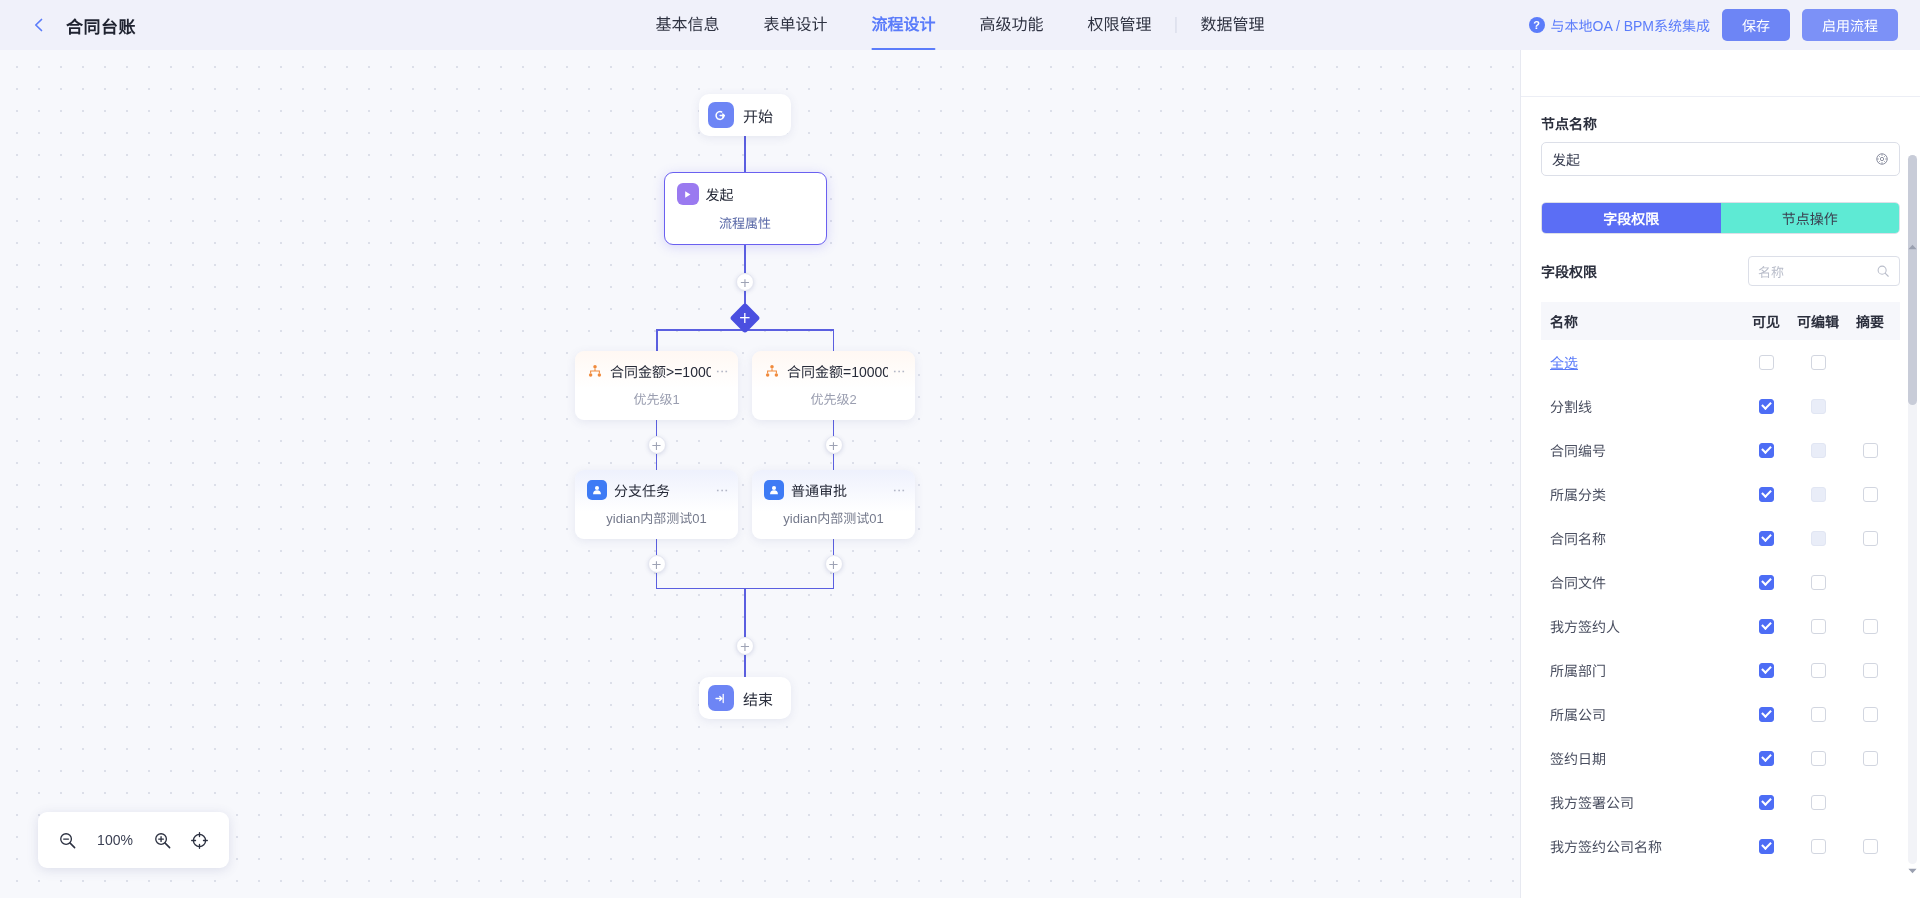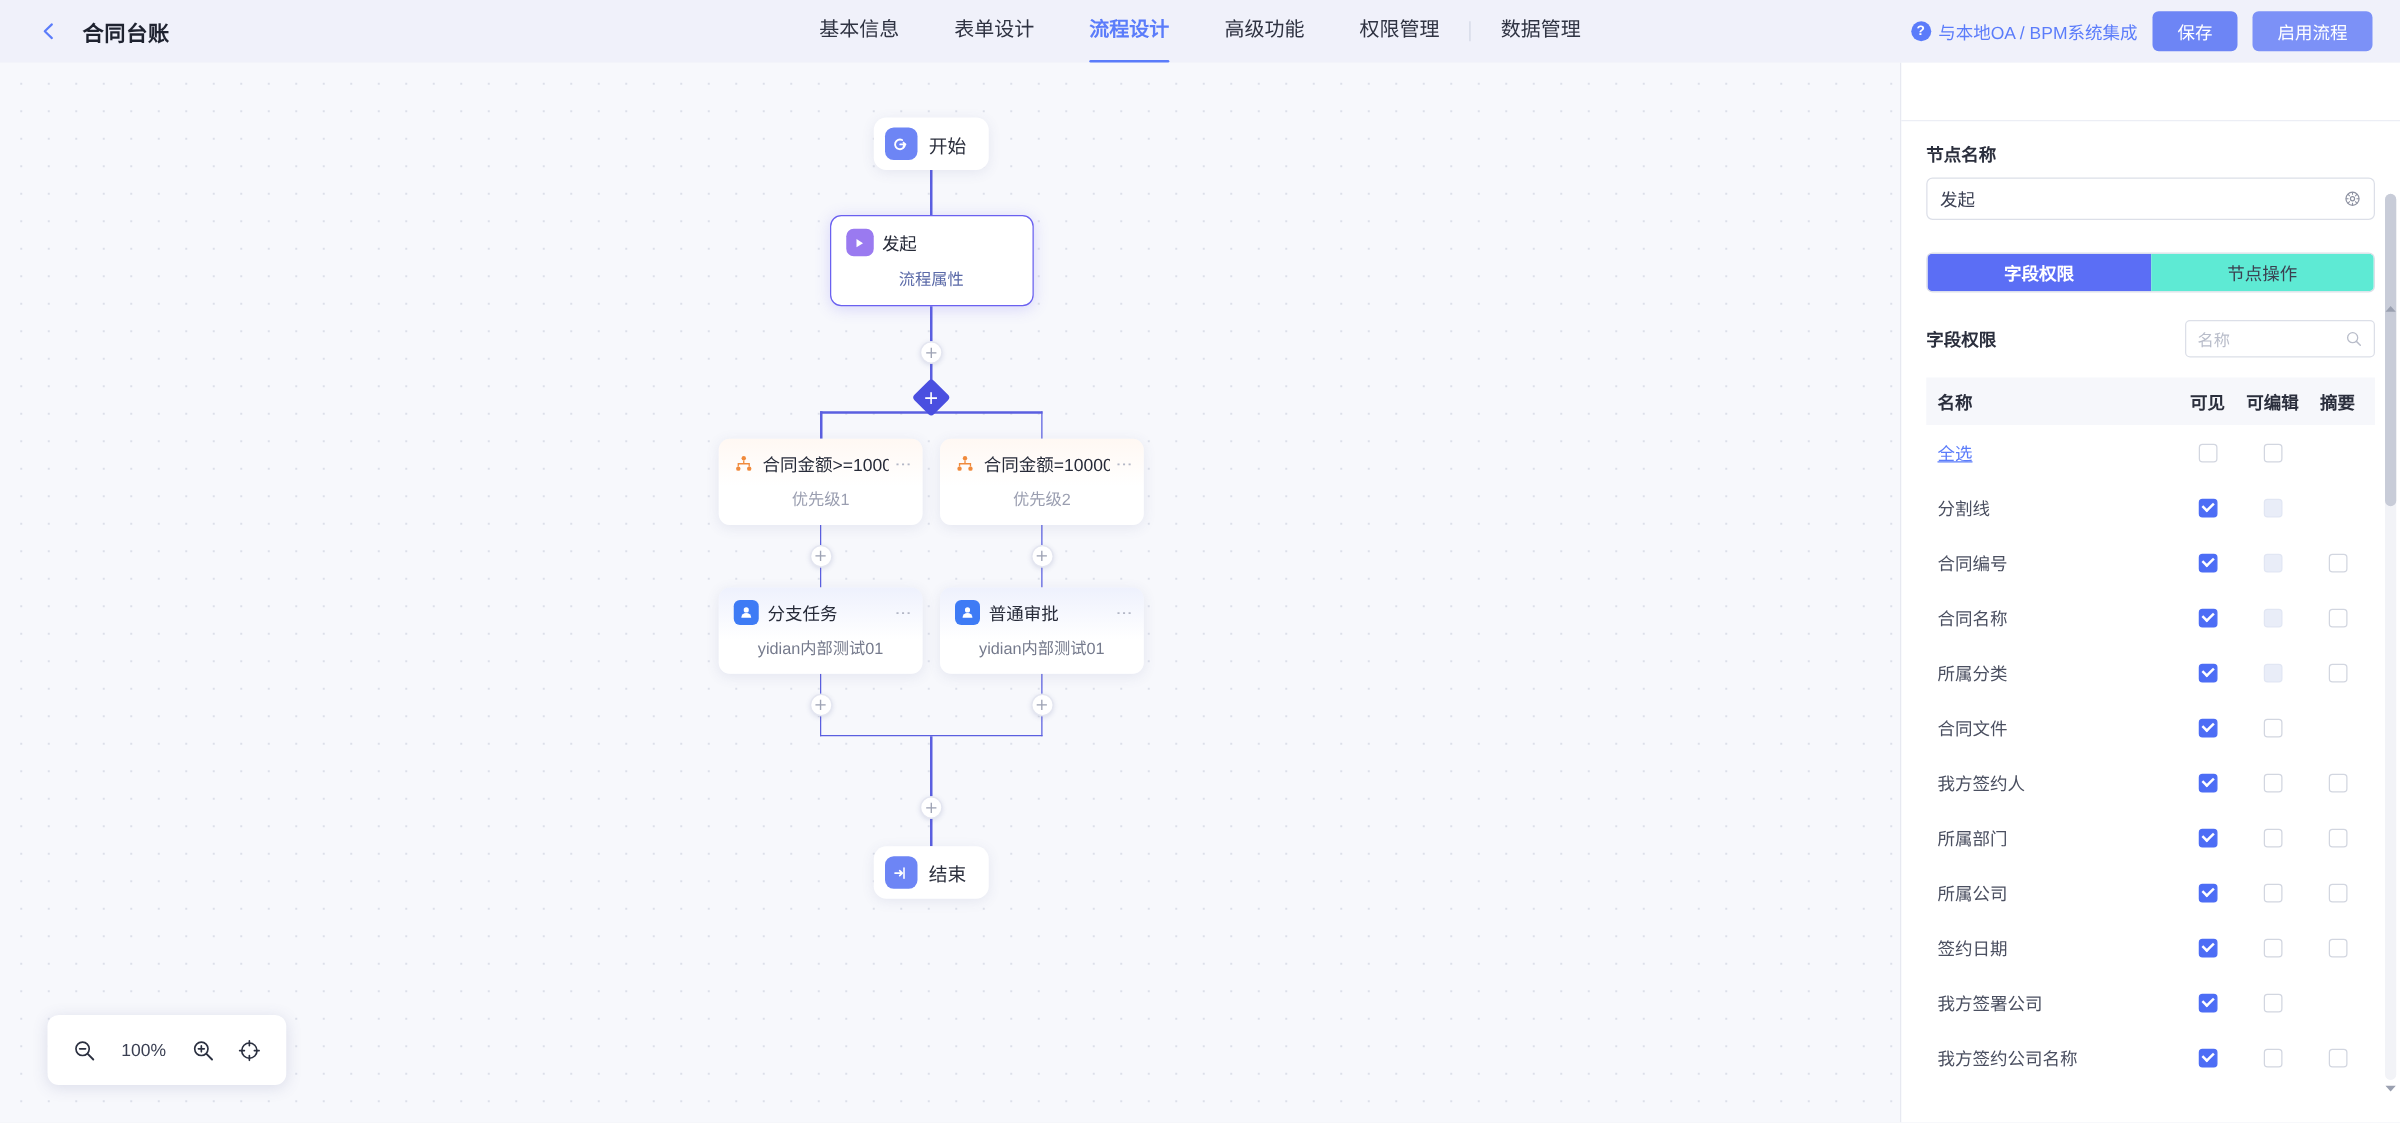--- a/index.html
+++ b/index.html
@@ -604,33 +604,33 @@
                   <span class="cb checked"></span>
                 </div>
                 <div class="col-c">
                   <span class="cb disabled"></span>
                 </div>
                 <div class="col-c">
                   <span class="cb"></span>
                 </div>
               </div>
               <div class="tbl-row">
+                <div class="col-name">所属分类</div>
+                <div class="col-c">
+                  <span class="cb checked"></span>
+                </div>
+                <div class="col-c">
+                  <span class="cb disabled"></span>
+                </div>
+                <div class="col-c">
+                  <span class="cb"></span>
+                </div>
+              </div>
+              <div class="tbl-row">
                 <div class="col-name">合同名称</div>
-                <div class="col-c">
-                  <span class="cb checked"></span>
-                </div>
-                <div class="col-c">
-                  <span class="cb disabled"></span>
-                </div>
-                <div class="col-c">
-                  <span class="cb"></span>
-                </div>
-              </div>
-              <div class="tbl-row">
-                <div class="col-name">所属分类</div>
                 <div class="col-c">
                   <span class="cb checked"></span>
                 </div>
                 <div class="col-c">
                   <span class="cb disabled"></span>
                 </div>
                 <div class="col-c">
                   <span class="cb"></span>
                 </div>
               </div>

